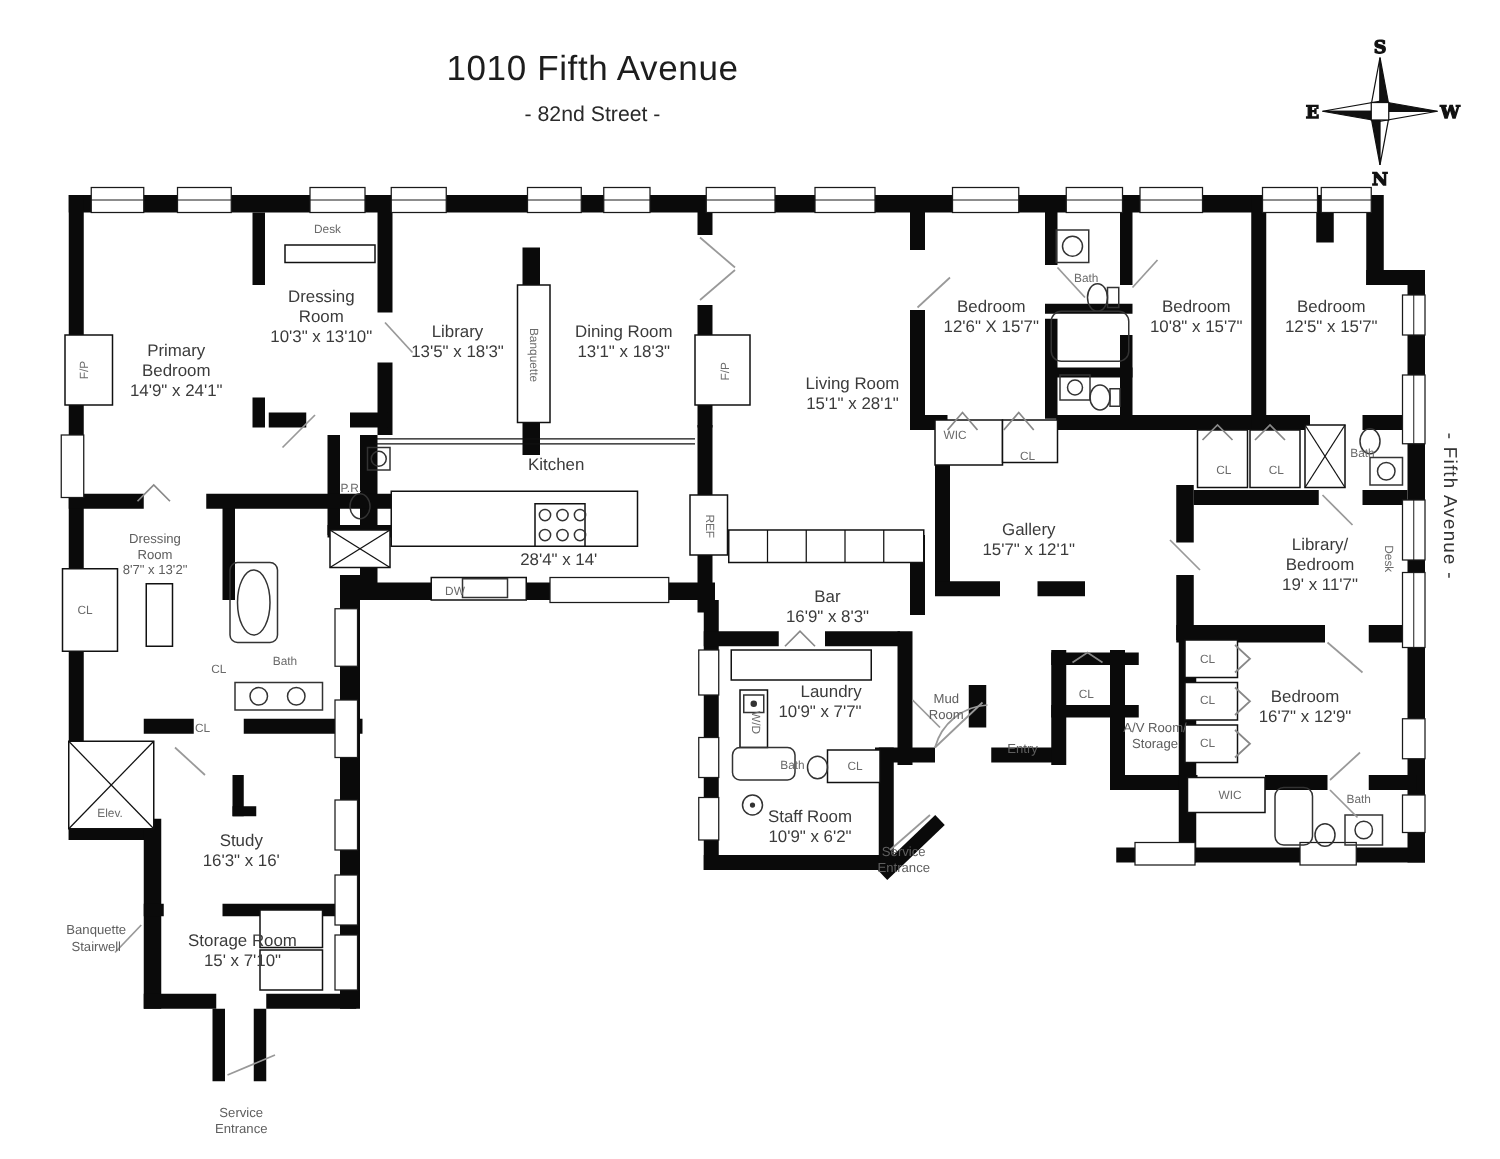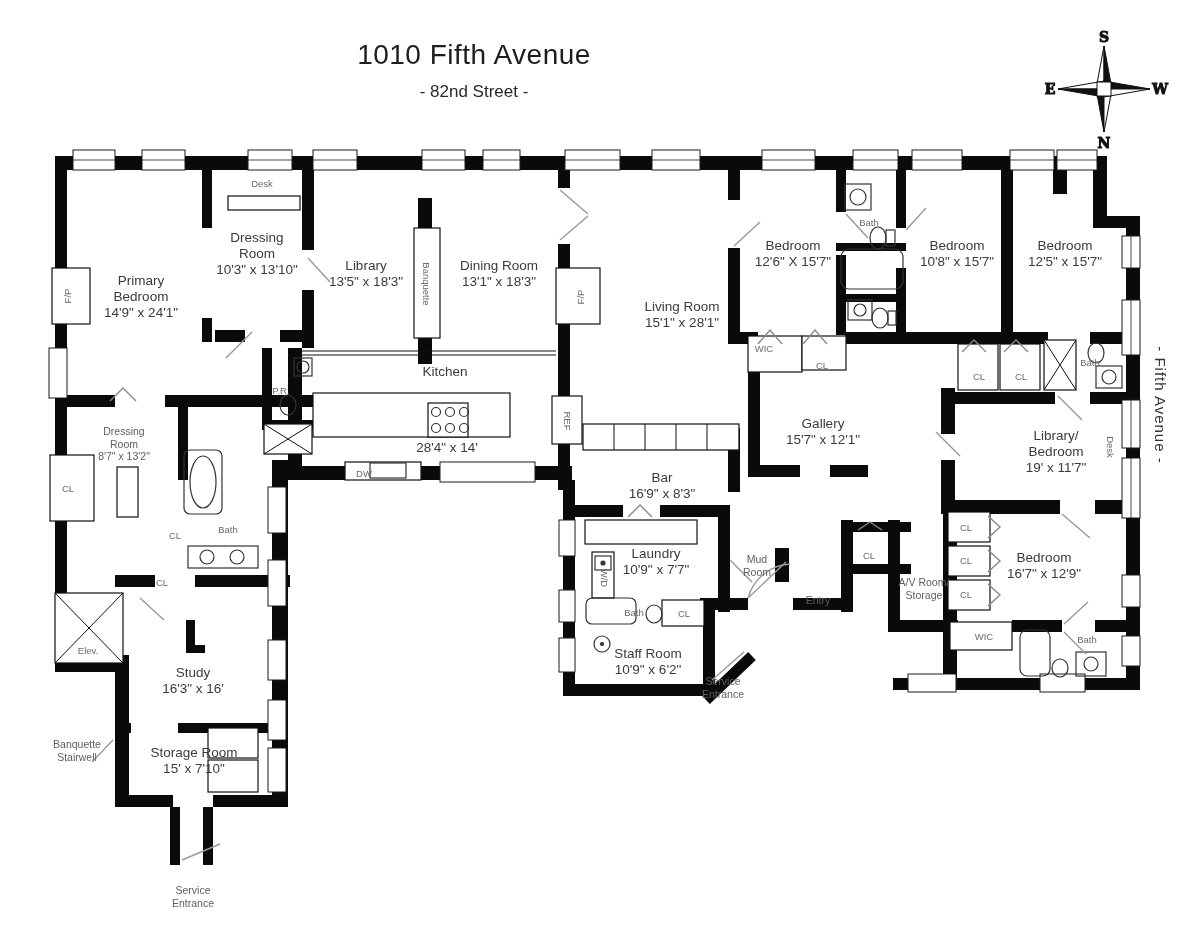--- a/index.html
+++ b/index.html
@@ -342,21 +342,21 @@
         <div>28'4" x 14'</div>
       </div>
       <div class="lbl room" style="left: 823px; top: 432px;">
         <div>Gallery</div>
         <div>15'7" x 12'1"</div>
       </div>
       <div class="lbl room" style="left: 662px; top: 486px;">
         <div>Bar</div>
         <div>16'9" x 8'3"</div>
       </div>
-      <div class="lbl room" style="left: 656px; top: 562px;">
+      <div class="lbl room" style="left: 656px; top: 562px; text-align: right;">
         <div>Laundry</div>
         <div>10'9" x 7'7"</div>
       </div>
       <div class="lbl room" style="left: 1044px; top: 452px; margin-left: 12px;">
         <div>Library/</div>
         <div>Bedroom</div>
         <div>19' x 11'7"</div>
       </div>
       <div class="lbl room" style="left: 1044px; top: 566px;">
         <div>Bedroom</div>

